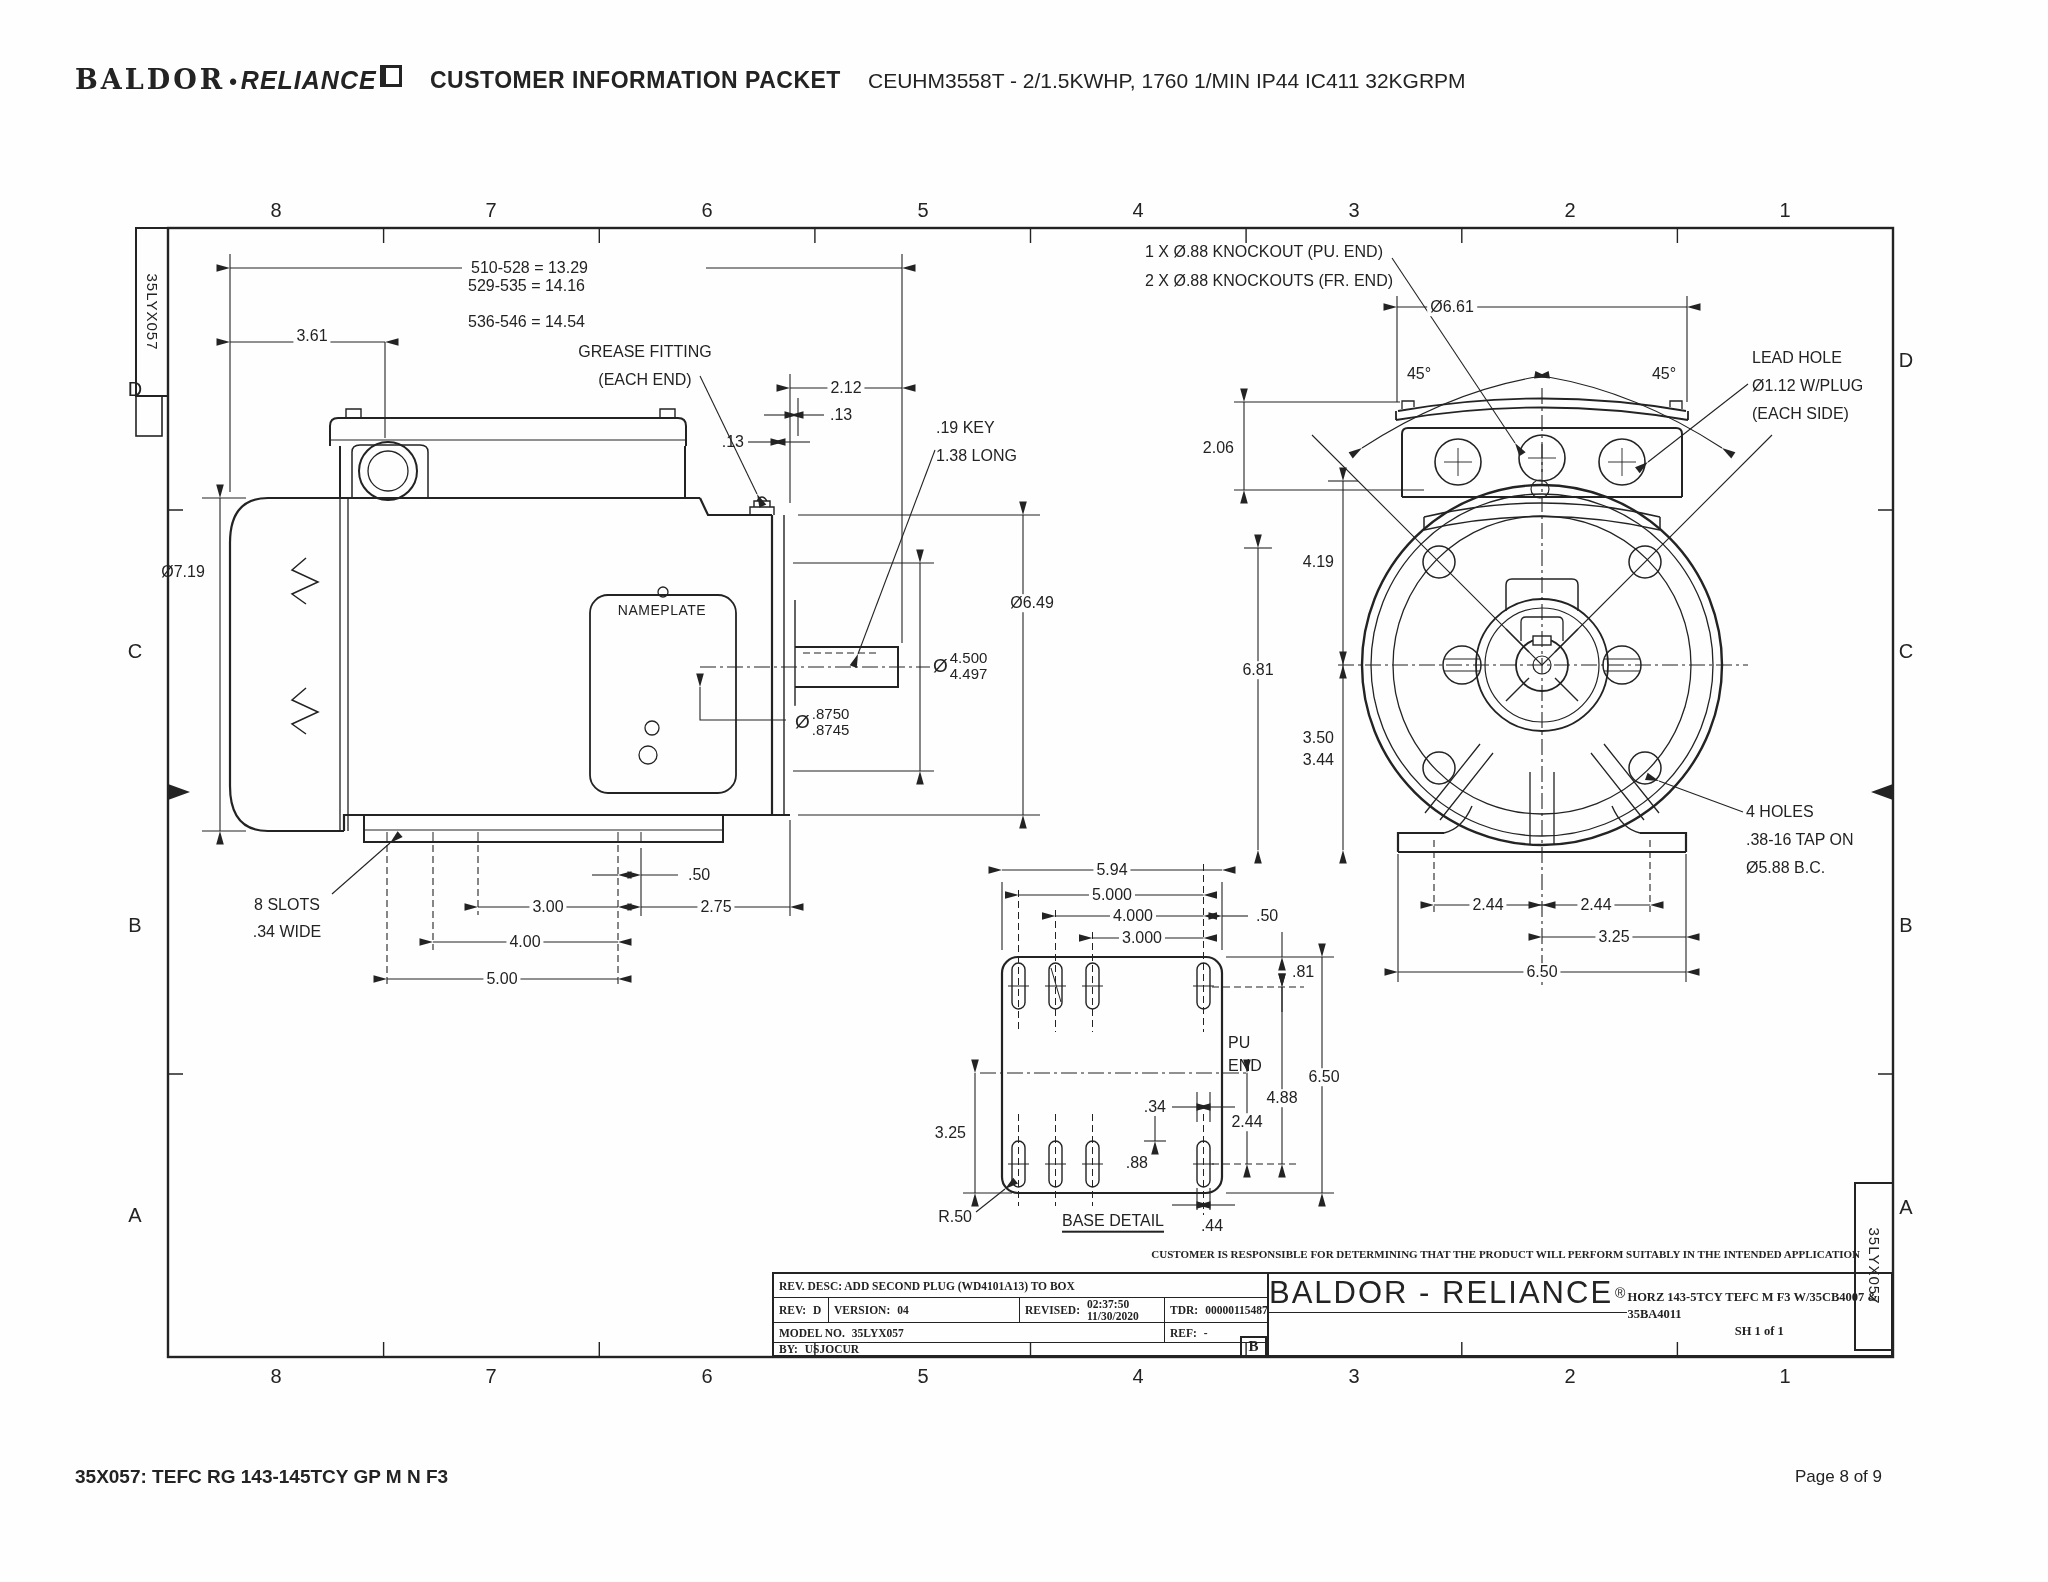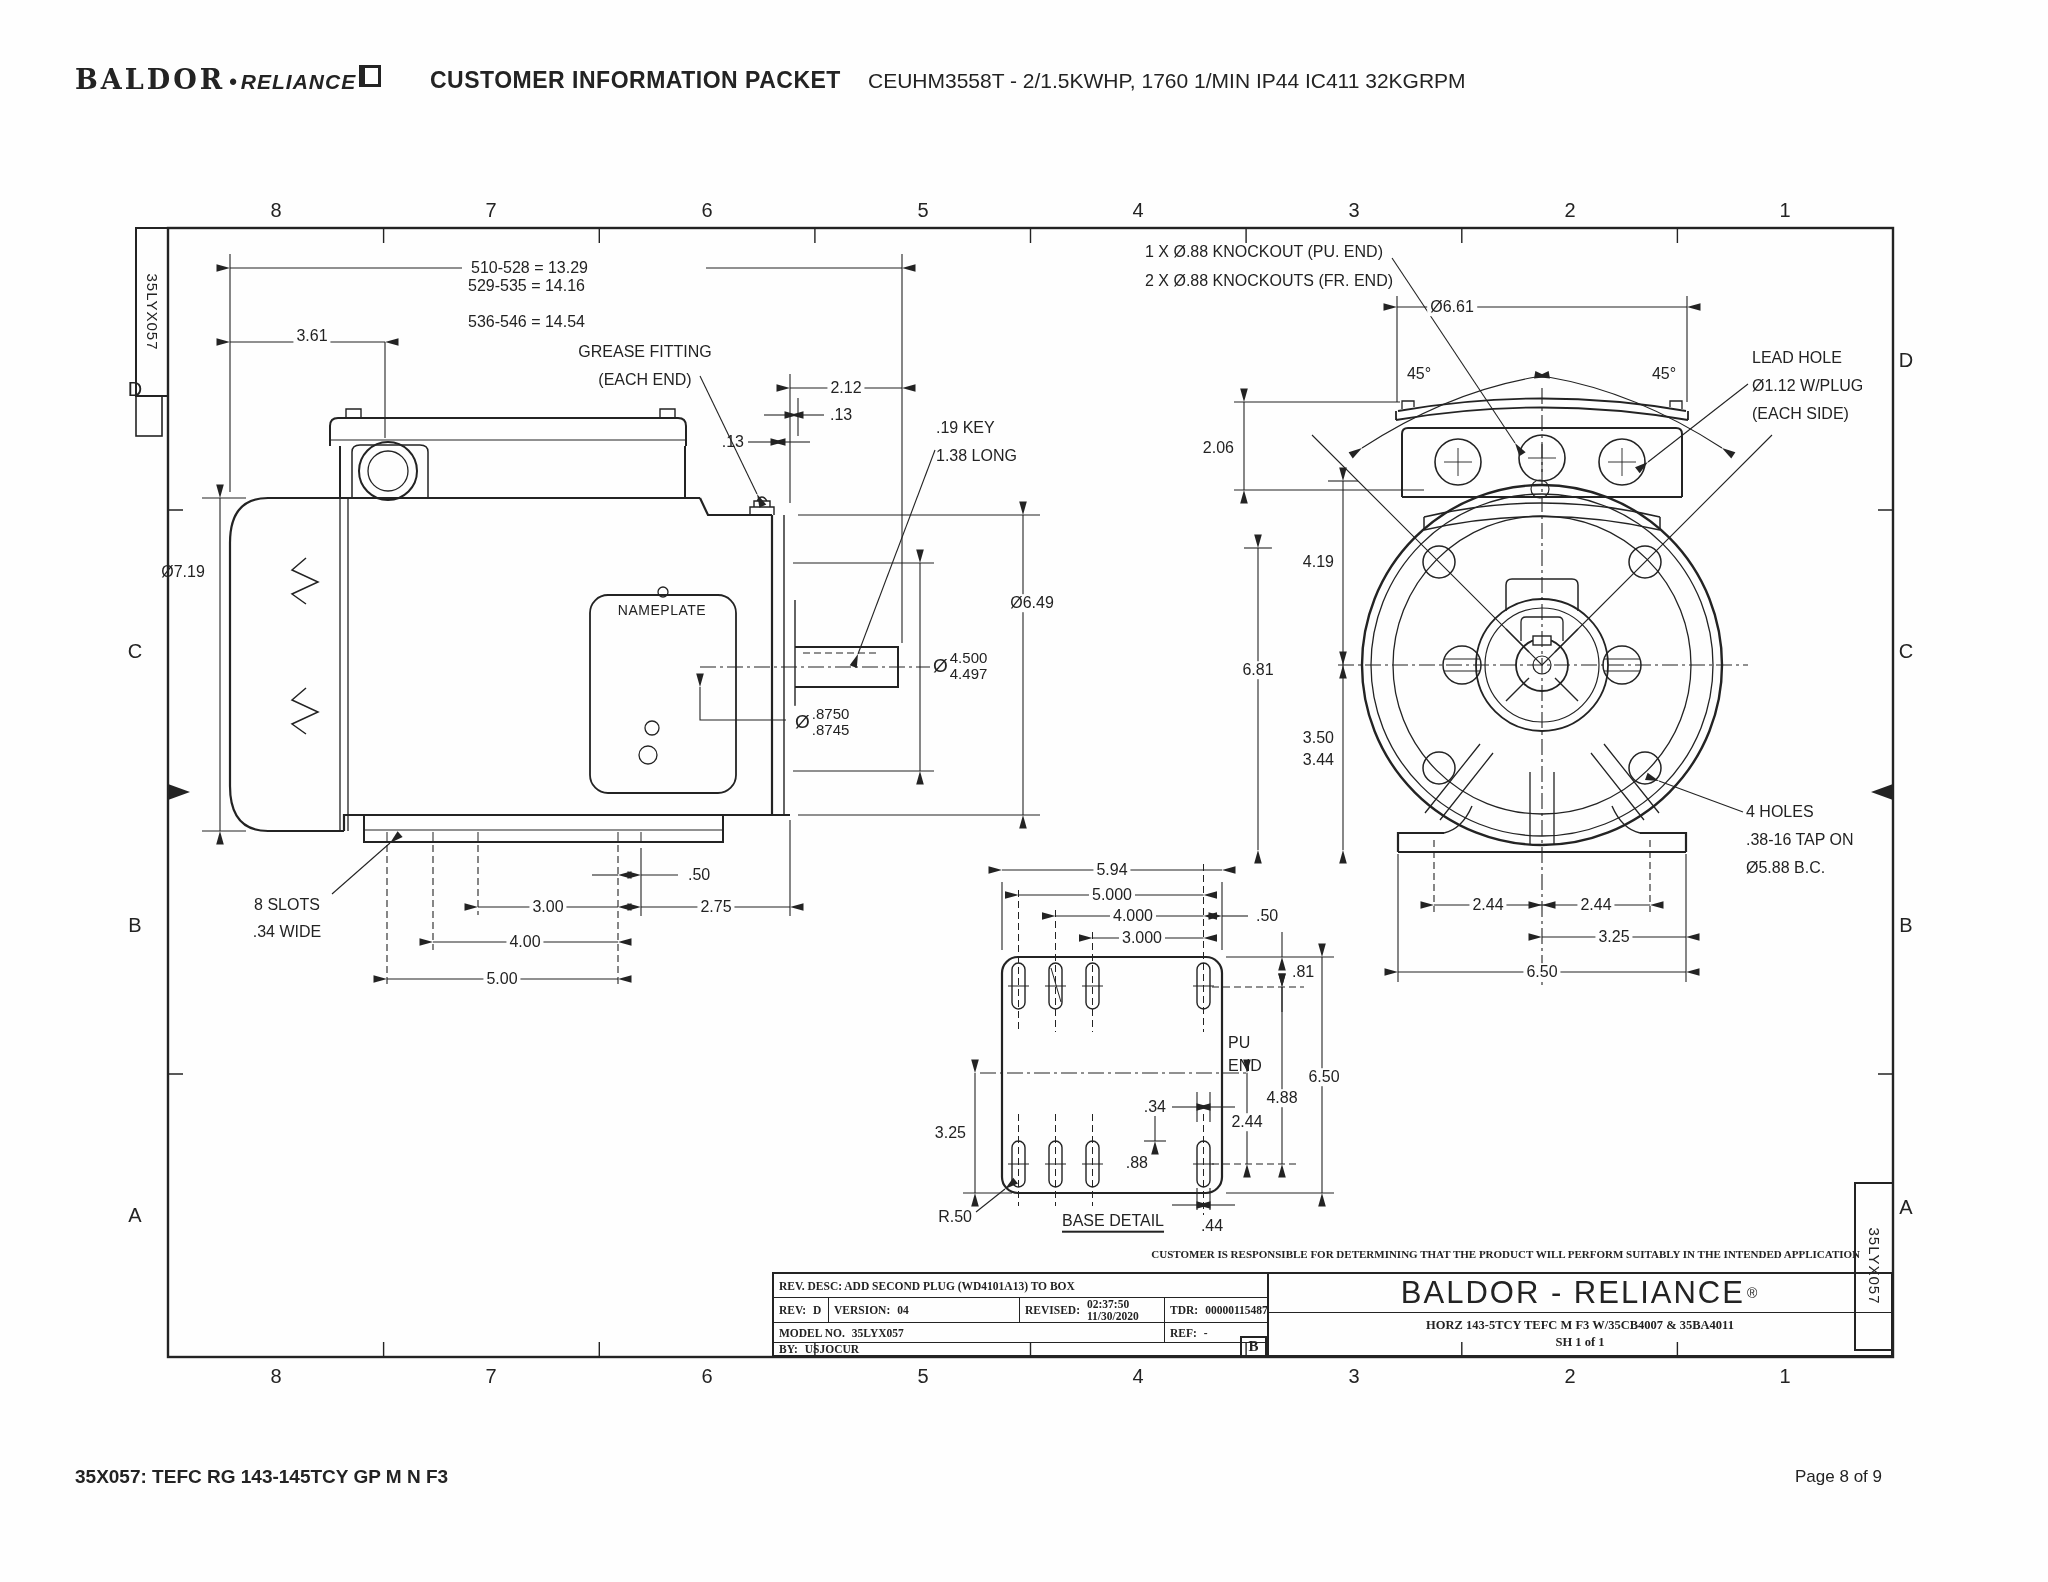--- a/index.html
+++ b/index.html
@@ -18,39 +18,39 @@
   .zone{font-size:20px;}
   .vtext{transform:translate(-50%,-50%) rotate(90deg);font-size:15px;letter-spacing:1px;}
   .dstackwrap{display:inline-flex;align-items:center;}
   .dsym{font-size:19px;margin-right:2px;}
   .dstack{display:inline-flex;flex-direction:column;line-height:1.08;font-size:15px;}
   .underl{border-bottom:2px solid #232323;padding-bottom:1px;}
   
   #hdr-logo{position:absolute;left:75px;top:64px;white-space:nowrap;}
   .logo-b{font-family:"DejaVu Serif","Liberation Serif",serif;font-weight:900;font-size:27px;letter-spacing:3px;}
   .logo-dot{font-size:22px;font-weight:bold;margin:0 4px;}
-  .logo-r{font-style:italic;font-weight:bold;font-size:21px;letter-spacing:1px;}
+  .logo-r{font-style:italic;font-weight:bold;font-size:25px;letter-spacing:1px;}
   .logo-mark{display:inline-block;width:13px;height:16px;border:3px solid #232323;
              border-left-width:6px;margin-left:3px;vertical-align:2px;}
   #hdr-title{position:absolute;left:430px;top:80px;transform:translate(0,-50%);
              font-weight:bold;font-size:23px;letter-spacing:.5px;}
   #hdr-spec{position:absolute;left:868px;top:81px;transform:translate(0,-50%);font-size:21px;}
   
   #tblock{position:absolute;left:772px;top:1272px;width:1121px;height:85px;
           border:2px solid #232323;box-sizing:border-box;
           font-family:"Liberation Serif",serif;font-weight:bold;font-size:11.5px;display:flex;}
   #tblock .tb-left{width:495px;border-right:2px solid #232323;box-sizing:border-box;
                    display:flex;flex-direction:column;}
   .tb-row{display:flex;align-items:center;box-sizing:border-box;border-bottom:1.5px solid #232323;}
   .tb-row:last-child{border-bottom:none;}
   .tb-cell{height:100%;display:flex;align-items:center;box-sizing:border-box;
            border-right:1.5px solid #232323;padding:0 5px;overflow:hidden;}
   .tb-cell:last-child{border-right:none;}
   .tv{margin-left:7px;}
-  #tblock .tb-right{flex:1;display:flex;flex-direction:column;}
+  #tblock .tb-right{flex:1;display:flex;flex-direction:row;}
   .tb-brand{height:38px;border-bottom:1.5px solid #232323;display:flex;align-items:center;
             justify-content:center;font-family:"Liberation Sans",sans-serif;font-weight:normal;
             font-size:31px;letter-spacing:2px;}
   .tb-brand sup{font-size:14px;margin-left:2px;}
   .tb-desc{flex:1;display:flex;flex-direction:column;align-items:center;justify-content:center;
            font-size:12.5px;line-height:1.35;}
   #size-box{position:absolute;left:1240px;top:1336px;width:27px;height:21px;border:2.5px solid #232323;
             box-sizing:border-box;display:flex;align-items:center;justify-content:center;
             font-family:"Liberation Serif",serif;font-weight:bold;font-size:15px;}
   #disclaimer{position:absolute;left:1860px;top:1254px;transform:translate(-100%,-50%);

